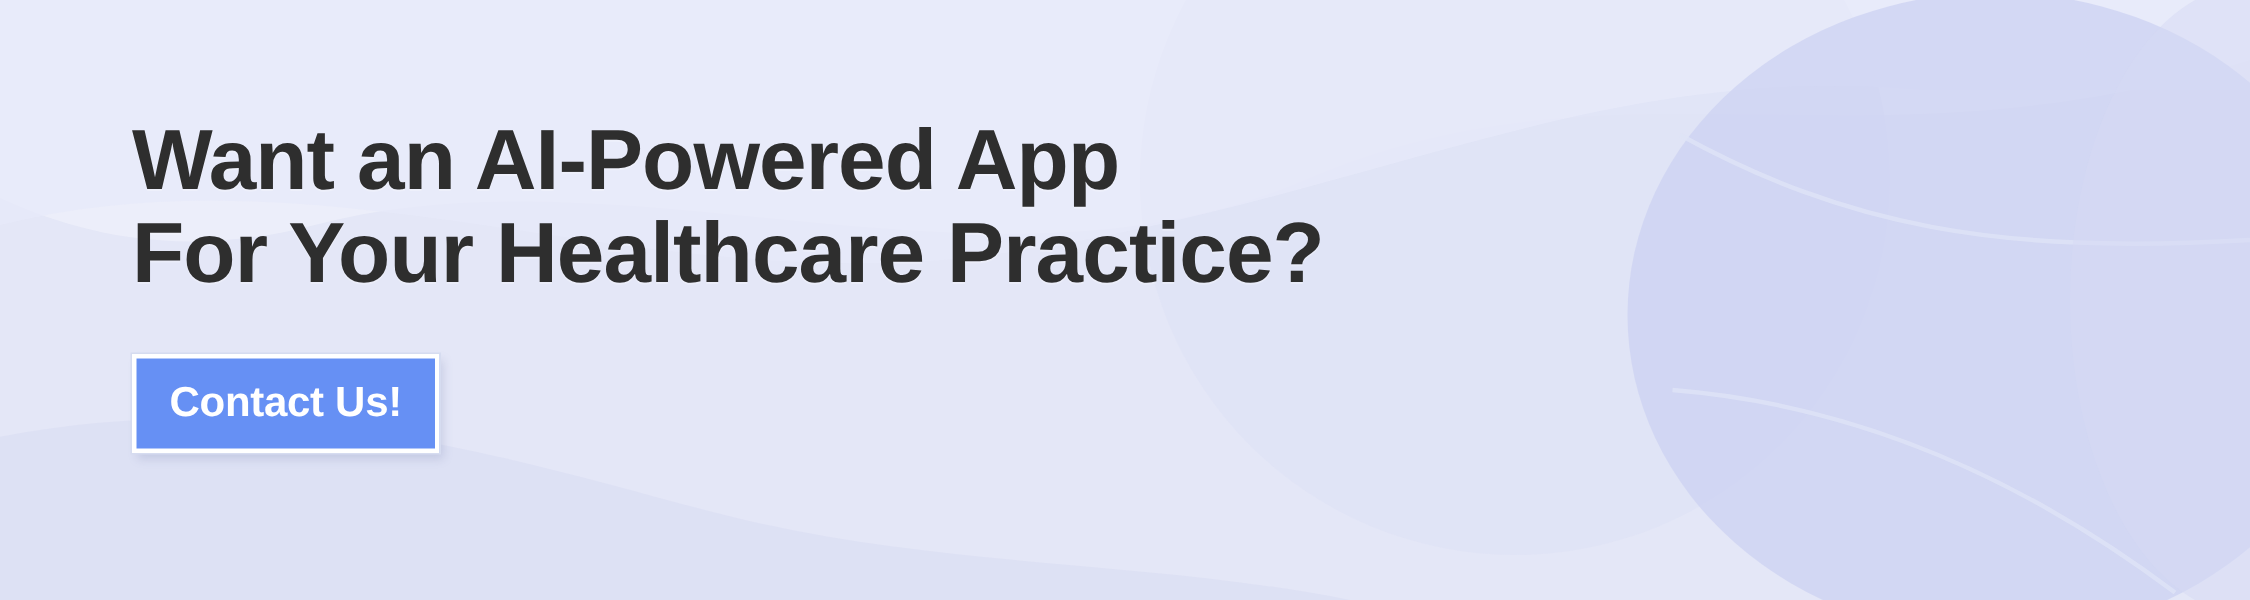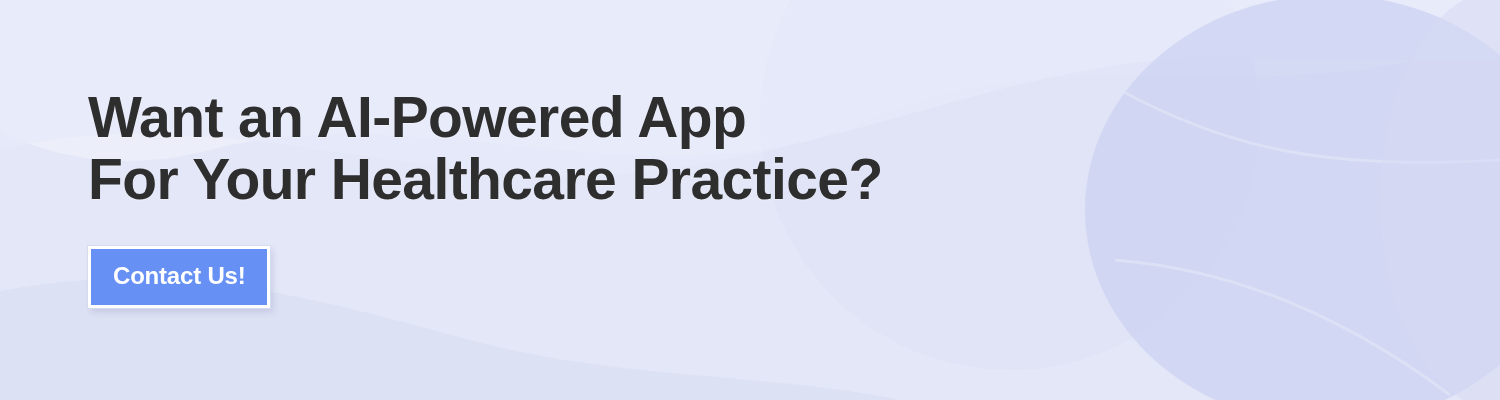--- a/index.html
+++ b/index.html
@@ -19,40 +19,40 @@
     overflow:hidden;
   }
 
   
   .bg-layer{ position:absolute; inset:0; overflow:hidden; pointer-events:none; }
   .bg-layer svg{ display:block; width:1500px; height:400px; }
 
   
   .copy{
     position:absolute;
-    left:88px; top:86px;
+    left:88px; top:76px;
     width:880px;
     z-index:5;
   }
   .headline{
     font-size:57px;
     line-height:62px;
     font-weight:bold;
     color:#2e2e2e;
     letter-spacing:-0.6px;
     font-stretch:condensed;
     white-space:pre-line;
     text-shadow:0 1px 0 rgba(255,255,255,.25);
   }
   .cta-wrap{ margin-top:36px; }
   .cta{
     display:inline-block;
     background:#6690f4;
     color:#ffffff;
-    font-size:24px;
+    font-size:28px;
     font-weight:bold;
     letter-spacing:-0.2px;
     padding:13px 22px 15px 22px;
     border:3px solid #ffffff;
     outline:1px solid #d6dcf0;
     cursor:pointer;
     box-shadow:3px 4px 6px rgba(110,120,170,.22);
   }
 
   

